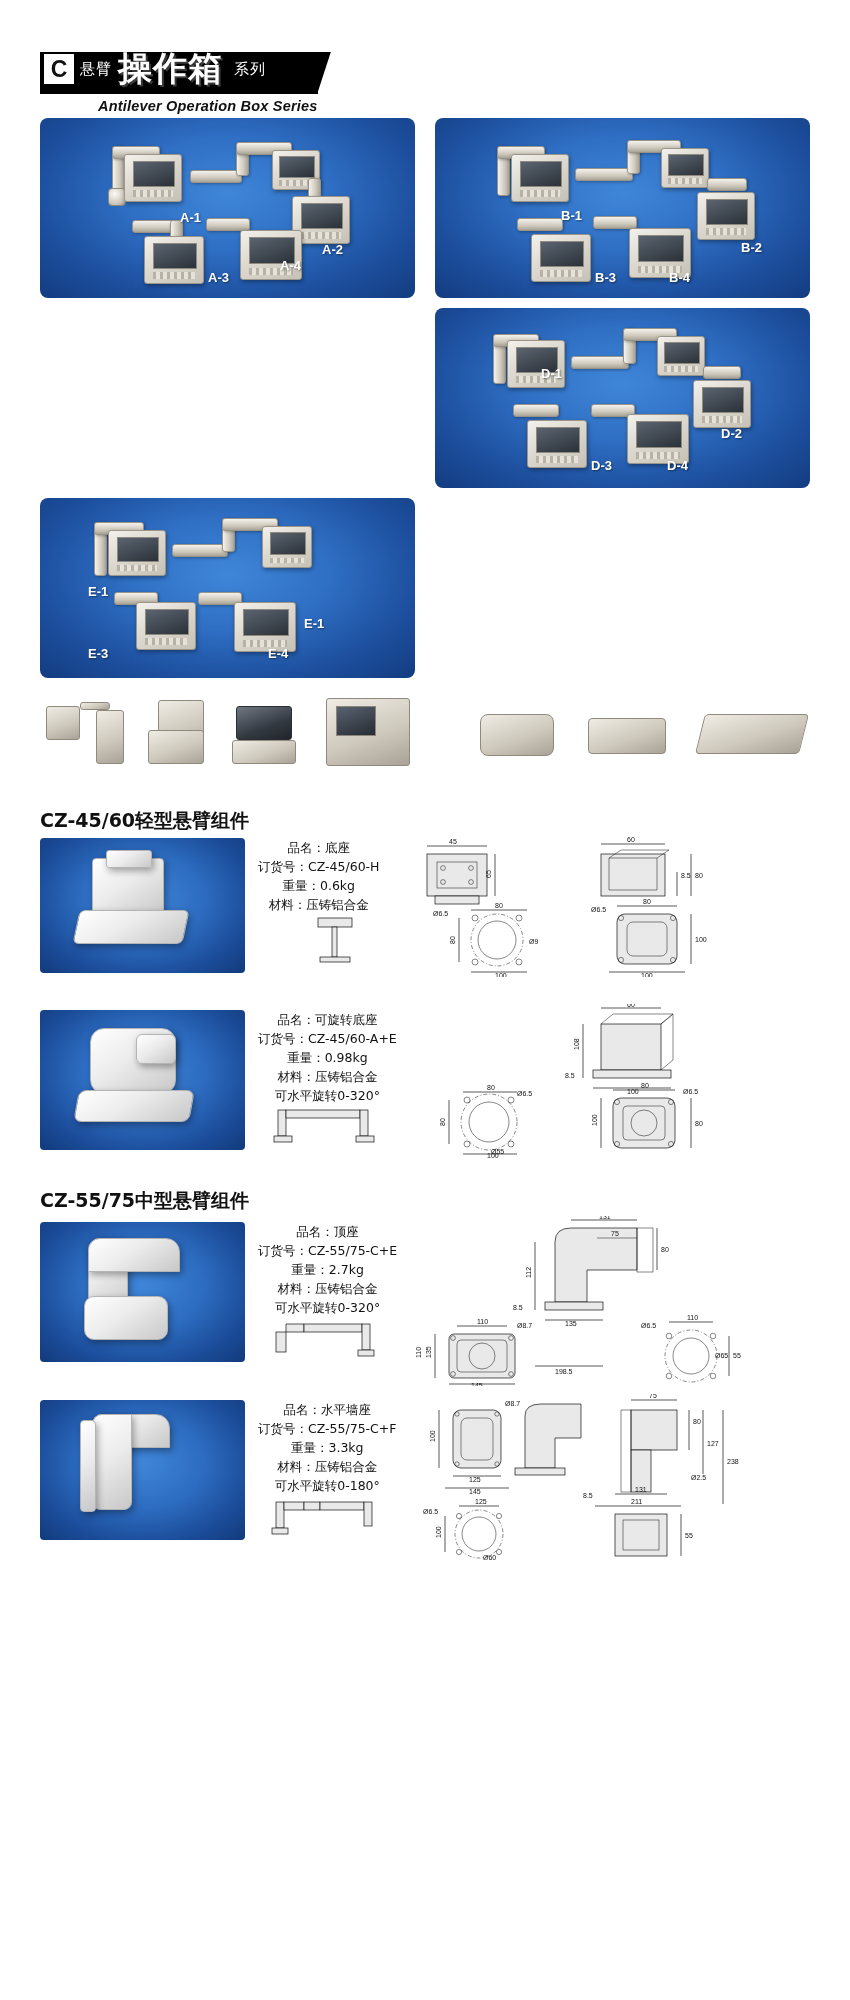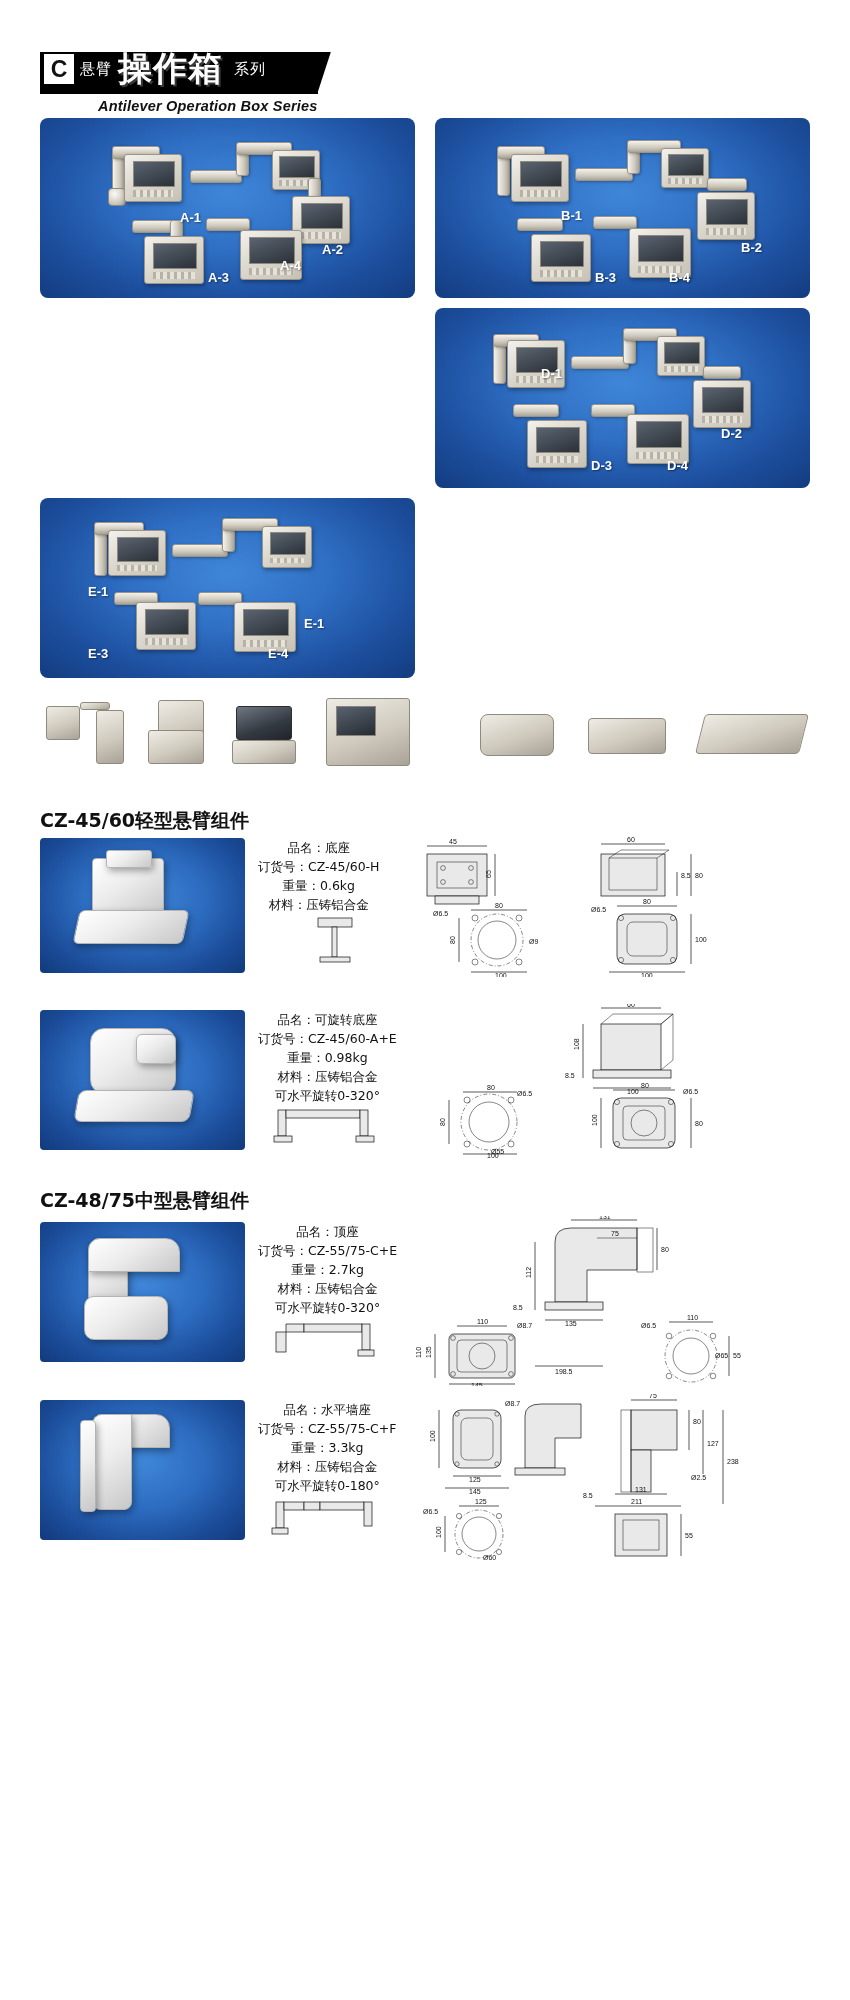--- a/index.html
+++ b/index.html
@@ -487,21 +487,21 @@
       <path d="M208 86 H270" class="ln"></path>
       <text x="236" y="84" class="dim-txt">80</text>
       <text x="278" y="90" class="dim-txt">Ø6.5</text>
       <path d="M286 94 V144" class="ln"></path>
       <text x="290" y="122" class="dim-txt">80</text>
       <path d="M196 94 V144" class="ln"></path>
       <text x="192" y="122" class="dim-txt" transform="rotate(-90 192 122)">100</text>
     </svg>
   </div>
 
-  <div class="sec-title" style="left:40px; top:1188px;">CZ-48/75中型悬臂组件</div>
+  <div class="sec-title" style="left:40px; top:1188px;">CZ-55/75中型悬臂组件</div>
 
   <div class="photo" style="left:40px; top:1222px; width:205px; height:140px;">
     <div class="part-white" style="left:48px; top:16px; width:40px; height:74px; border-radius:12px 12px 0 0;"></div>
     <div class="part-white" style="left:48px; top:16px; width:92px; height:34px; border-radius:12px 14px 0 0;"></div>
     <div class="part-white" style="left:44px; top:74px; width:84px; height:44px; border-radius:10px;"></div>
   </div>
 
   <div class="spec" style="left:258px; top:1222px;">
     <div><span>品名：</span><span>顶座</span></div>
     <div><span>订货号：</span><span>CZ-55/75-C+E</span></div>

